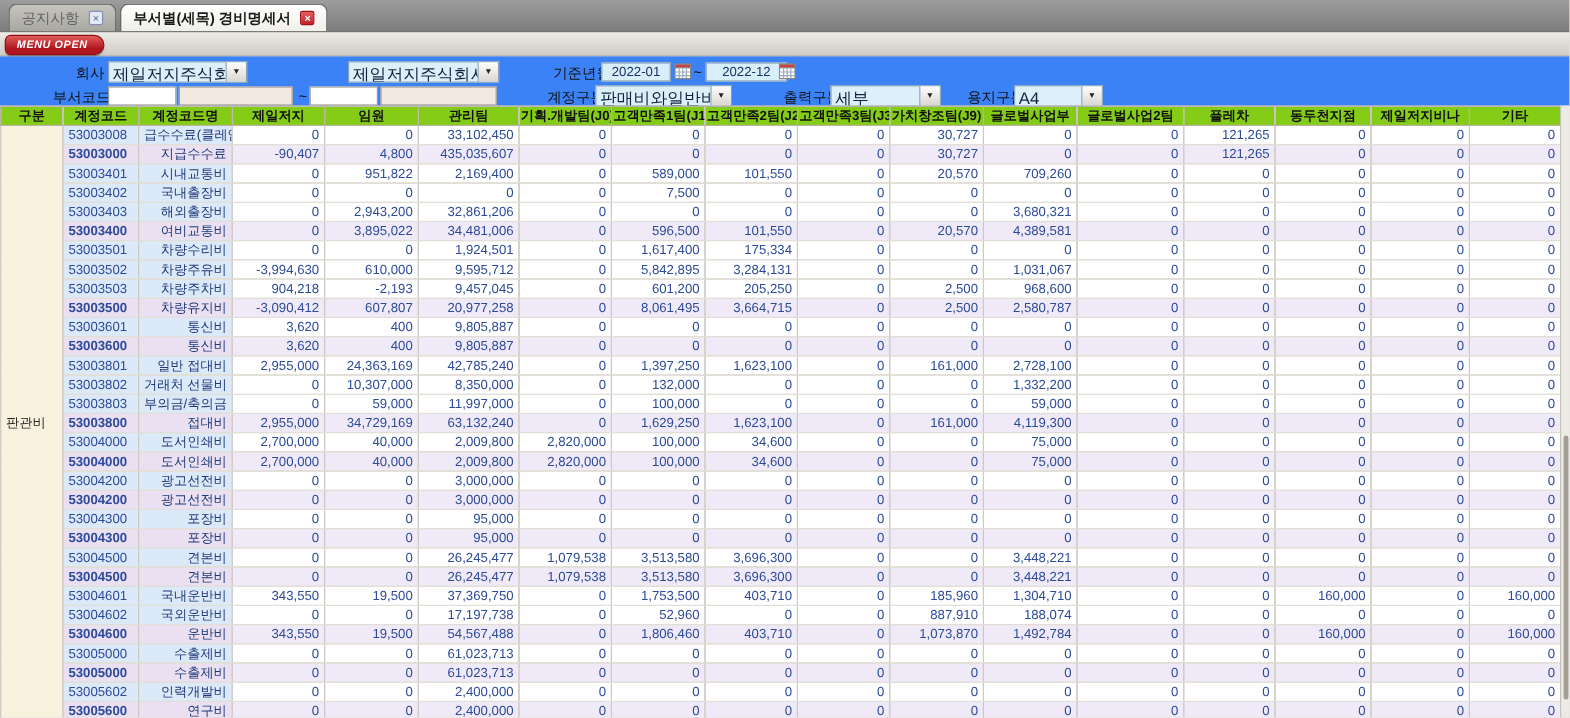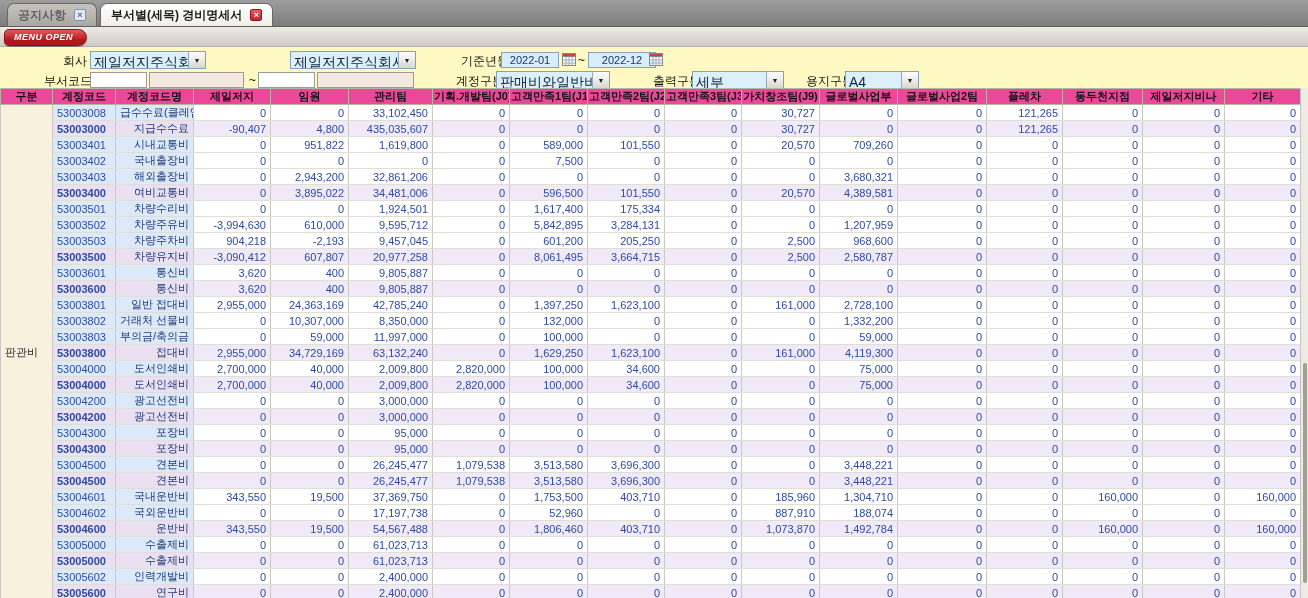--- a/index.html
+++ b/index.html
@@ -13,21 +13,21 @@
   .tabbar{
     height:27px;background:linear-gradient(#9d9d9d,#7d7d7d);
     border-bottom:1px solid #5e5e5e;
     display:flex;align-items:flex-end;padding-left:7px;box-sizing:border-box;
   }
   .tab{
     height:23px;box-sizing:border-box;display:flex;align-items:center;gap:8px;
     padding:0 10px;border:1px solid #6a6a6a;border-bottom:none;
     border-radius:7px 7px 0 0;font-size:12px;cursor:default;
   }
-  .tab.inactive{background:linear-gradient(#c6c4be,#a9a7a1);color:#636363;font-weight:bold;}
+  .tab.inactive{background:linear-gradient(#c6c4be,#a9a7a1);color:#636363;}
   .tab.active{
     background:linear-gradient(#ffffff,#f0efe9);color:#1a1a1a;
     min-width:150px;justify-content:space-between;font-weight:bold;margin-left:3px;
   }
   .xbox{
     width:12px;height:12px;box-sizing:border-box;border-radius:2px;
     font-size:9px;line-height:10px;text-align:center;cursor:pointer;
   }
   .xbox.gray{border:1px solid #8191b8;background:#e4eaf4;color:#55639a;}
   .xbox.red{border:1px solid #9e1018;background:linear-gradient(#e06060,#c1232d);color:#fff;}
@@ -36,21 +36,21 @@
     height:19px;background:linear-gradient(#ecebe6,#cfccc5);
     border-bottom:1px solid #b2afa8;display:flex;align-items:flex-end;padding-left:4px;
   }
   .menu-open{
     background:linear-gradient(#e25b5b 0%,#b0161f 70%);
     color:#fff;font-size:9px;font-weight:bold;font-style:italic;letter-spacing:.5px;
     padding:2px 13px 3px 9px;border-radius:8px 14px 14px 8px;border:1px solid #8d0f17;
     box-shadow:0 1px 1px rgba(0,0,0,.35);cursor:pointer;white-space:nowrap;
   }
   
-  .filters{position:relative;height:41px;background:#fef9c3;font-size:12px;color:#111;text-decoration:underline;}
+  .filters{position:relative;height:41px;background:#3b82f6;font-size:12px;color:#111;text-decoration:underline;}
   .flabel{position:absolute;white-space:nowrap;font-size:12px;color:#111;}
   .combo{
     position:absolute;height:18px;box-sizing:border-box;border:1px solid #86A0B8;
     background:#DBF0F9;display:flex;align-items:stretch;cursor:pointer;
   }
   .combo .txt{flex:1;padding:2px 3px 0 3px;font-size:14px;color:#10223f;overflow:hidden;white-space:nowrap;}
   .combo .arrow{
     width:16px;background:linear-gradient(#fefefe,#d9d7d1);border-left:1px solid #98a8bc;
     display:flex;align-items:center;justify-content:center;font-size:7px;color:#222;
   }
@@ -60,21 +60,21 @@
     line-height:15px;cursor:text;
   }
   .tinput{position:absolute;height:16px;box-sizing:border-box;border:1px solid #9b9b9b;background:#fff;cursor:text;}
   .tinput.pink{background:#F4E9E1;}
   .tilde{position:absolute;font-size:12px;color:#111;}
   .calbtn{position:absolute;width:14px;height:15px;cursor:pointer;}
   
   .gridwrap{position:absolute;left:0;top:88px;width:1308px;height:510px;}
   table.grid{border-collapse:collapse;table-layout:fixed;width:1300px;font-size:11px;}
   table.grid th{
-    background:#ec4899;border:1px solid #b7b4a0;color:#111;font-weight:bold;
+    background:#84cc16;border:1px solid #b7b4a0;color:#111;font-weight:bold;
     height:13px;padding:0 1px;font-size:11px;white-space:nowrap;overflow:hidden;
   }
   table.grid td{
     height:14px;box-sizing:content-box;padding:0 4px;white-space:nowrap;overflow:hidden;
     border-left:1px solid #ccc9c2;border-right:1px solid #ccc9c2;border-bottom:1px solid #e1ded8;
     font-size:11px;
   }
   td.group{
     background:#F7F1DE;border:1px solid #ccc9c2;vertical-align:middle;
     color:#222;padding:0 2px 0 4px;
@@ -251,21 +251,21 @@
           <td class="num">121,265</td>
           <td class="num">0</td>
           <td class="num">0</td>
           <td class="num">0</td>
         </tr>
         <tr class="detail">
           <td class="code">53003401</td>
           <td class="name">시내교통비</td>
           <td class="num">0</td>
           <td class="num">951,822</td>
-          <td class="num">1,619,800</td>
+          <td class="num">2,169,400</td>
           <td class="num">0</td>
           <td class="num">589,000</td>
           <td class="num">101,550</td>
           <td class="num">0</td>
           <td class="num">20,570</td>
           <td class="num">709,260</td>
           <td class="num">0</td>
           <td class="num">0</td>
           <td class="num">0</td>
           <td class="num">0</td>
@@ -347,21 +347,21 @@
           <td class="code">53003502</td>
           <td class="name">차량주유비</td>
           <td class="num">-3,994,630</td>
           <td class="num">610,000</td>
           <td class="num">9,595,712</td>
           <td class="num">0</td>
           <td class="num">5,842,895</td>
           <td class="num">3,284,131</td>
           <td class="num">0</td>
           <td class="num">0</td>
-          <td class="num">1,207,959</td>
+          <td class="num">1,031,067</td>
           <td class="num">0</td>
           <td class="num">0</td>
           <td class="num">0</td>
           <td class="num">0</td>
           <td class="num">0</td>
         </tr>
         <tr class="detail">
           <td class="code">53003503</td>
           <td class="name">차량주차비</td>
           <td class="num">904,218</td>

